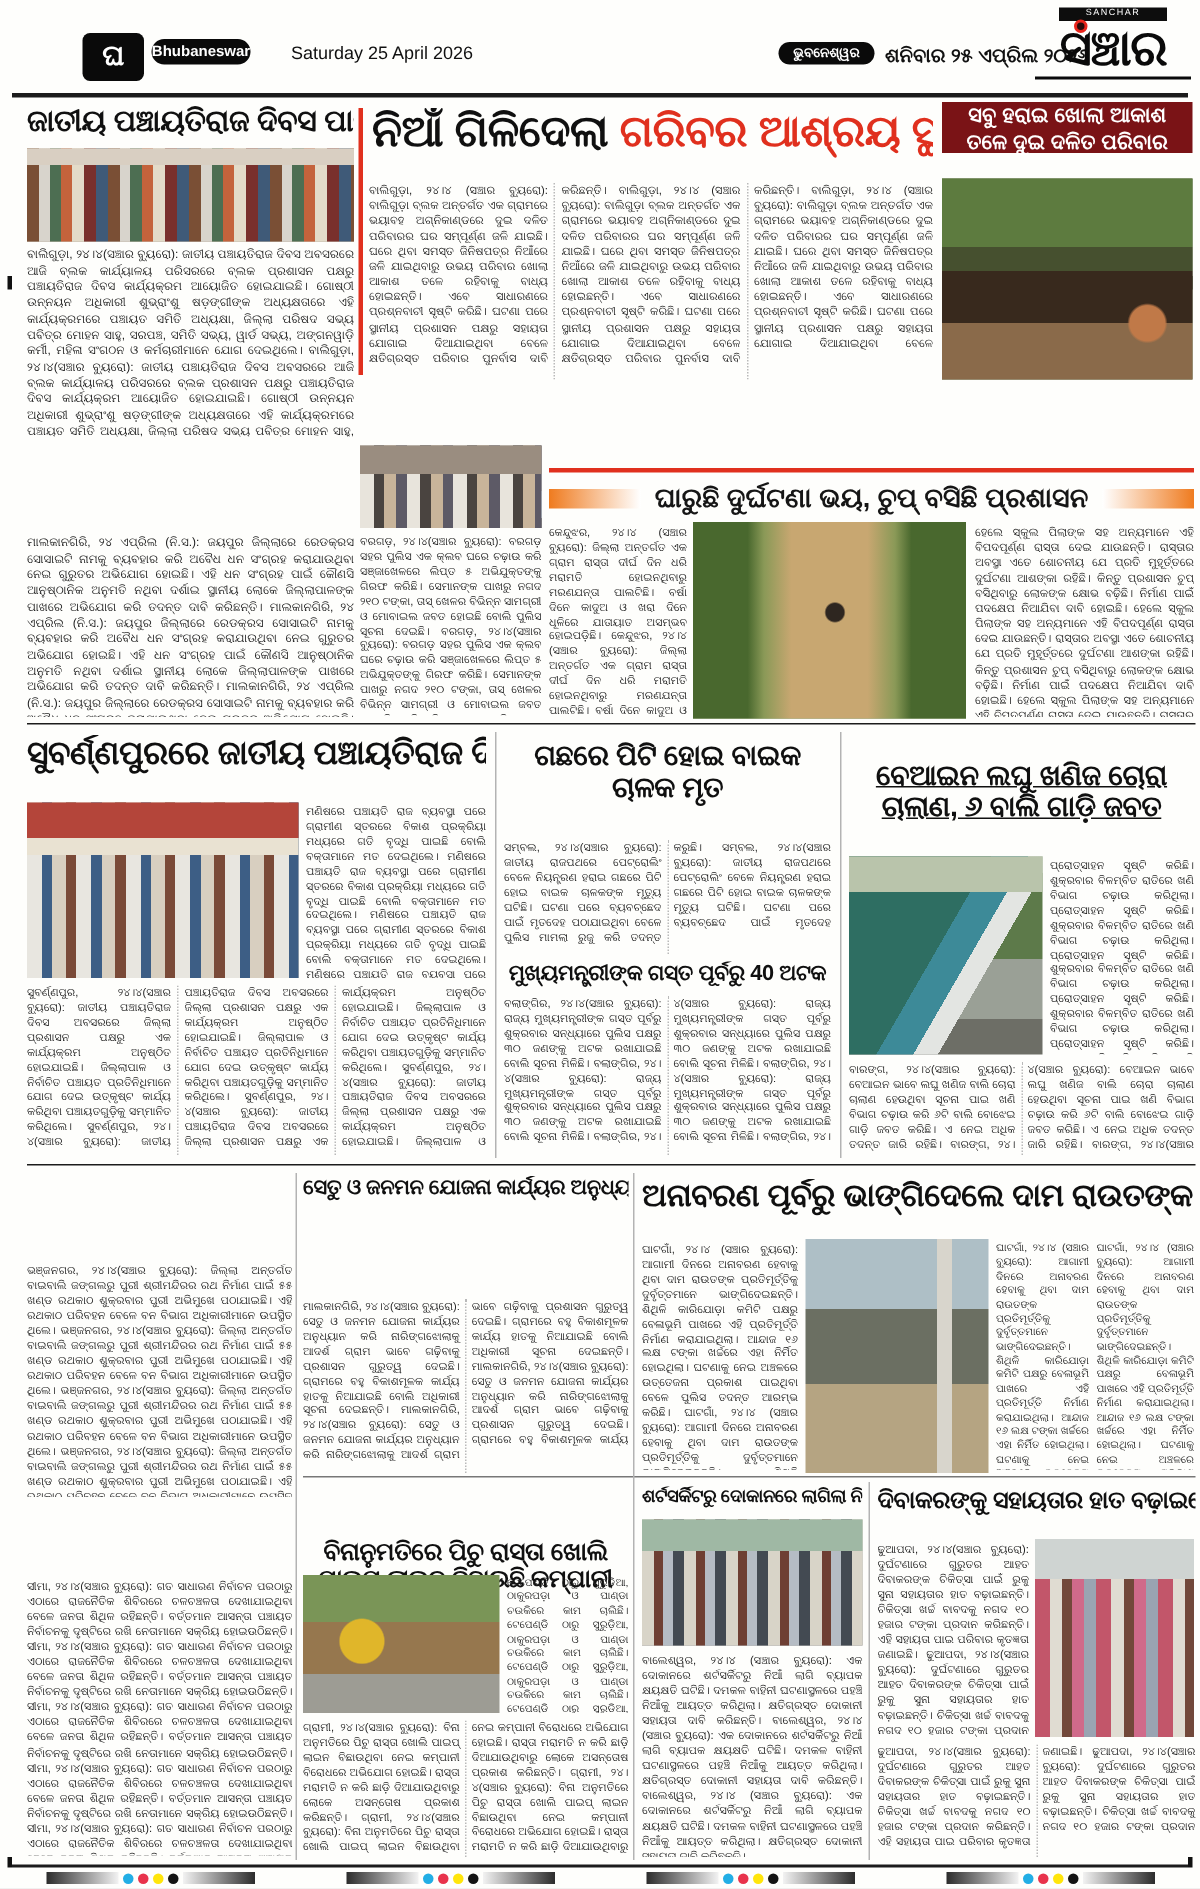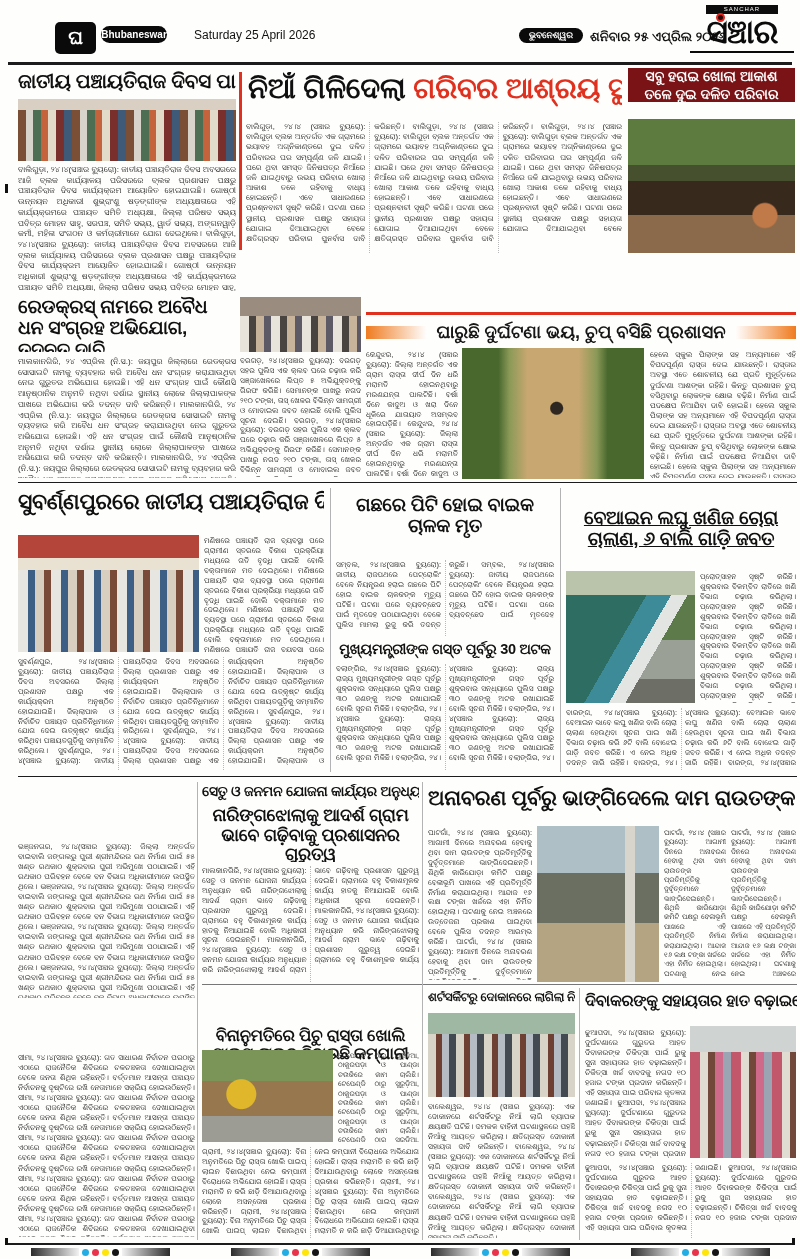--- a/index.html
+++ b/index.html
@@ -122,21 +122,20 @@
 
   <div class="abs tick" style="left:5px; top:184px; width:3px; height:9px;"></div>
   <div class="abs tick" style="left:792px; top:184px; width:3px; height:9px;"></div>
   <div class="abs tick" style="left:5px; top:1238px; width:3px; height:7px;"></div>
   <div class="abs tick" style="left:792px; top:1238px; width:3px; height:7px;"></div>
 
   <div class="abs hl nowrap" style="left:18px; top:70px; width:218px; height:28px; font-size:20px;">ଜାତୀୟ ପଞ୍ଚାୟତିରାଜ ଦିବସ ପାଳନ</div>
   <div class="abs photo ph-crowd" style="left:18px; top:99px; width:218px; height:62px;"></div>
   <div class="abs body-txt" style="left:18px; top:165px; width:218px; height:126px;">ବାଲିଗୁଡ଼ା, ୨୪।୪(ସଞ୍ଚାର ବ୍ୟୁରୋ): ଜାତୀୟ ପଞ୍ଚାୟତିରାଜ ଦିବସ ଅବସରରେ ଆଜି ବ୍ଲକ କାର୍ଯ୍ୟାଳୟ ପରିସରରେ ବ୍ଲକ ପ୍ରଶାସନ ପକ୍ଷରୁ ପଞ୍ଚାୟତିରାଜ ଦିବସ କାର୍ଯ୍ୟକ୍ରମ ଆୟୋଜିତ ହୋଇଯାଇଛି। ଗୋଷ୍ଠୀ ଉନ୍ନୟନ ଅଧିକାରୀ ଶୁଭ୍ରାଂଶୁ ଷଡ଼ଙ୍ଗୀଙ୍କ ଅଧ୍ୟକ୍ଷତାରେ ଏହି କାର୍ଯ୍ୟକ୍ରମରେ ପଞ୍ଚାୟତ ସମିତି ଅଧ୍ୟକ୍ଷା, ଜିଲ୍ଲା ପରିଷଦ ସଭ୍ୟ ପବିତ୍ର ମୋହନ ସାହୁ, ସରପଞ୍ଚ, ସମିତି ସଭ୍ୟ, ୱାର୍ଡ ସଭ୍ୟ, ଅଙ୍ଗନୱାଡ଼ି କର୍ମୀ, ମହିଳା ସଂଗଠନ ଓ କର୍ମଚାରୀମାନେ ଯୋଗ ଦେଇଥିଲେ। ବାଲିଗୁଡ଼ା, ୨୪।୪(ସଞ୍ଚାର ବ୍ୟୁରୋ): ଜାତୀୟ ପଞ୍ଚାୟତିରାଜ ଦିବସ ଅବସରରେ ଆଜି ବ୍ଲକ କାର୍ଯ୍ୟାଳୟ ପରିସରରେ ବ୍ଲକ ପ୍ରଶାସନ ପକ୍ଷରୁ ପଞ୍ଚାୟତିରାଜ ଦିବସ କାର୍ଯ୍ୟକ୍ରମ ଆୟୋଜିତ ହୋଇଯାଇଛି। ଗୋଷ୍ଠୀ ଉନ୍ନୟନ ଅଧିକାରୀ ଶୁଭ୍ରାଂଶୁ ଷଡ଼ଙ୍ଗୀଙ୍କ ଅଧ୍ୟକ୍ଷତାରେ ଏହି କାର୍ଯ୍ୟକ୍ରମରେ ପଞ୍ଚାୟତ ସମିତି ଅଧ୍ୟକ୍ଷା, ଜିଲ୍ଲା ପରିଷଦ ସଭ୍ୟ ପବିତ୍ର ମୋହନ ସାହୁ, ସରପଞ୍ଚ, ସମିତି ସଭ୍ୟ, ୱାର୍ଡ ସଭ୍ୟ, ଅଙ୍ଗନୱାଡ଼ି କର୍ମୀ, ମହିଳା ସଂଗଠନ ଓ କର୍ମଚାରୀମାନେ ଯୋଗ ଦେଇଥିଲେ।</div>
 
-  <div class="abs hl" style="left:18px; top:296px; width:218px; height:56px; font-size:19px;">ରେଡକ୍ରସ୍ ନାମରେ ଅବୈଧ ଧନ ସଂଗ୍ରହ ଅଭିଯୋଗ, ତଦନ୍ତ ଦାବି</div>
   <div class="abs body-txt" style="left:18px; top:357px; width:218px; height:121px;">ମାଲକାନଗିରି, ୨୪ ଏପ୍ରିଲ (ନି.ସ.): ଜୟପୁର ଜିଲ୍ଲାରେ ରେଡକ୍ରସ ସୋସାଇଟି ନାମକୁ ବ୍ୟବହାର କରି ଅବୈଧ ଧନ ସଂଗ୍ରହ କରାଯାଉଥିବା ନେଇ ଗୁରୁତର ଅଭିଯୋଗ ହୋଇଛି। ଏହି ଧନ ସଂଗ୍ରହ ପାଇଁ କୌଣସି ଆନୁଷ୍ଠାନିକ ଅନୁମତି ନଥିବା ଦର୍ଶାଇ ସ୍ଥାନୀୟ ଲୋକେ ଜିଲ୍ଲାପାଳଙ୍କ ପାଖରେ ଅଭିଯୋଗ କରି ତଦନ୍ତ ଦାବି କରିଛନ୍ତି। ମାଲକାନଗିରି, ୨୪ ଏପ୍ରିଲ (ନି.ସ.): ଜୟପୁର ଜିଲ୍ଲାରେ ରେଡକ୍ରସ ସୋସାଇଟି ନାମକୁ ବ୍ୟବହାର କରି ଅବୈଧ ଧନ ସଂଗ୍ରହ କରାଯାଉଥିବା ନେଇ ଗୁରୁତର ଅଭିଯୋଗ ହୋଇଛି। ଏହି ଧନ ସଂଗ୍ରହ ପାଇଁ କୌଣସି ଆନୁଷ୍ଠାନିକ ଅନୁମତି ନଥିବା ଦର୍ଶାଇ ସ୍ଥାନୀୟ ଲୋକେ ଜିଲ୍ଲାପାଳଙ୍କ ପାଖରେ ଅଭିଯୋଗ କରି ତଦନ୍ତ ଦାବି କରିଛନ୍ତି। ମାଲକାନଗିରି, ୨୪ ଏପ୍ରିଲ (ନି.ସ.): ଜୟପୁର ଜିଲ୍ଲାରେ ରେଡକ୍ରସ ସୋସାଇଟି ନାମକୁ ବ୍ୟବହାର କରି ଅବୈଧ ଧନ ସଂଗ୍ରହ କରାଯାଉଥିବା ନେଇ ଗୁରୁତର ଅଭିଯୋଗ ହୋଇଛି। ଏହି ଧନ ସଂଗ୍ରହ ପାଇଁ କୌଣସି ଆନୁଷ୍ଠାନିକ ଅନୁମତି ନଥିବା ଦର୍ଶାଇ ସ୍ଥାନୀୟ ଲୋକେ ଜିଲ୍ଲାପାଳଙ୍କ ପାଖରେ ଅଭିଯୋଗ କରି ତଦନ୍ତ ଦାବି କରିଛନ୍ତି।</div>
 
   <div class="abs vline-red" style="left:239px; top:72px; height:178px;"></div>
   <div class="abs hl nowrap" style="left:248px; top:72px; width:374px; height:44px; font-size:29px;">
     <span>ନିଆଁ ଗିଳିଦେଲା</span><span style="color:#e0301e;"> ଗରିବର ଆଶ୍ରୟ ସ୍ଥଳ</span>
   </div>
   <div class="abs body-txt cols3" style="left:246px; top:122px; width:376px; height:131px; font-size:7.6px;">ବାଲିଗୁଡ଼ା, ୨୪।୪ (ସଞ୍ଚାର ବ୍ୟୁରୋ): ବାଲିଗୁଡ଼ା ବ୍ଲକ ଅନ୍ତର୍ଗତ ଏକ ଗ୍ରାମରେ ଭୟାବହ ଅଗ୍ନିକାଣ୍ଡରେ ଦୁଇ ଦଳିତ ପରିବାରର ଘର ସମ୍ପୂର୍ଣ୍ଣ ଜଳି ଯାଇଛି। ଘରେ ଥିବା ସମସ୍ତ ଜିନିଷପତ୍ର ନିଆଁରେ ଜଳି ଯାଇଥିବାରୁ ଉଭୟ ପରିବାର ଖୋଲା ଆକାଶ ତଳେ ରହିବାକୁ ବାଧ୍ୟ ହୋଇଛନ୍ତି। ଏବେ ସାଧାରଣରେ ପ୍ରଶ୍ନବାଚୀ ସୃଷ୍ଟି କରିଛି। ଘଟଣା ପରେ ସ୍ଥାନୀୟ ପ୍ରଶାସନ ପକ୍ଷରୁ ସହାୟତା ଯୋଗାଇ ଦିଆଯାଇଥିବା ବେଳେ କ୍ଷତିଗ୍ରସ୍ତ ପରିବାର ପୁନର୍ବାସ ଦାବି କରିଛନ୍ତି। ବାଲିଗୁଡ଼ା, ୨୪।୪ (ସଞ୍ଚାର ବ୍ୟୁରୋ): ବାଲିଗୁଡ଼ା ବ୍ଲକ ଅନ୍ତର୍ଗତ ଏକ ଗ୍ରାମରେ ଭୟାବହ ଅଗ୍ନିକାଣ୍ଡରେ ଦୁଇ ଦଳିତ ପରିବାରର ଘର ସମ୍ପୂର୍ଣ୍ଣ ଜଳି ଯାଇଛି। ଘରେ ଥିବା ସମସ୍ତ ଜିନିଷପତ୍ର ନିଆଁରେ ଜଳି ଯାଇଥିବାରୁ ଉଭୟ ପରିବାର ଖୋଲା ଆକାଶ ତଳେ ରହିବାକୁ ବାଧ୍ୟ ହୋଇଛନ୍ତି। ଏବେ ସାଧାରଣରେ ପ୍ରଶ୍ନବାଚୀ ସୃଷ୍ଟି କରିଛି। ଘଟଣା ପରେ ସ୍ଥାନୀୟ ପ୍ରଶାସନ ପକ୍ଷରୁ ସହାୟତା ଯୋଗାଇ ଦିଆଯାଇଥିବା ବେଳେ କ୍ଷତିଗ୍ରସ୍ତ ପରିବାର ପୁନର୍ବାସ ଦାବି କରିଛନ୍ତି। ବାଲିଗୁଡ଼ା, ୨୪।୪ (ସଞ୍ଚାର ବ୍ୟୁରୋ): ବାଲିଗୁଡ଼ା ବ୍ଲକ ଅନ୍ତର୍ଗତ ଏକ ଗ୍ରାମରେ ଭୟାବହ ଅଗ୍ନିକାଣ୍ଡରେ ଦୁଇ ଦଳିତ ପରିବାରର ଘର ସମ୍ପୂର୍ଣ୍ଣ ଜଳି ଯାଇଛି। ଘରେ ଥିବା ସମସ୍ତ ଜିନିଷପତ୍ର ନିଆଁରେ ଜଳି ଯାଇଥିବାରୁ ଉଭୟ ପରିବାର ଖୋଲା ଆକାଶ ତଳେ ରହିବାକୁ ବାଧ୍ୟ ହୋଇଛନ୍ତି। ଏବେ ସାଧାରଣରେ ପ୍ରଶ୍ନବାଚୀ ସୃଷ୍ଟି କରିଛି। ଘଟଣା ପରେ ସ୍ଥାନୀୟ ପ୍ରଶାସନ ପକ୍ଷରୁ ସହାୟତା ଯୋଗାଇ ଦିଆଯାଇଥିବା ବେଳେ କ୍ଷତିଗ୍ରସ୍ତ ପରିବାର ପୁନର୍ବାସ ଦାବି କରିଛନ୍ତି।</div>
   <div class="abs sidebox" style="left:628px; top:68px; width:167px; height:34px;">ସବୁ ହରାଇ ଖୋଲା ଆକାଶ ତଳେ ଦୁଇ ଦଳିତ ପରିବାର</div>
   <div class="abs photo ph-fire" style="left:628px; top:119px; width:167px; height:134px;"></div>
 
@@ -157,39 +156,38 @@
 
   <div class="abs hl nowrap" style="left:18px; top:490px; width:306px; height:36px; font-size:22px;">ସୁବର୍ଣ୍ଣପୁରରେ ଜାତୀୟ ପଞ୍ଚାୟତିରାଜ ଦିବସ ପାଳିତ</div>
   <div class="abs photo ph-stage" style="left:18px; top:535px; width:181px; height:117px;"></div>
   <div class="abs body-txt" style="left:204px; top:536px; width:120px; height:116px; font-size:7.4px;">ମଣିଷରେ ପଞ୍ଚାୟତି ରାଜ ବ୍ୟବସ୍ଥା ପରେ ଗ୍ରାମୀଣ ସ୍ତରରେ ବିକାଶ ପ୍ରକ୍ରିୟା ମଧ୍ୟରେ ଗତି ବୃଦ୍ଧି ପାଇଛି ବୋଲି ବକ୍ତାମାନେ ମତ ଦେଇଥିଲେ। ମଣିଷରେ ପଞ୍ଚାୟତି ରାଜ ବ୍ୟବସ୍ଥା ପରେ ଗ୍ରାମୀଣ ସ୍ତରରେ ବିକାଶ ପ୍ରକ୍ରିୟା ମଧ୍ୟରେ ଗତି ବୃଦ୍ଧି ପାଇଛି ବୋଲି ବକ୍ତାମାନେ ମତ ଦେଇଥିଲେ। ମଣିଷରେ ପଞ୍ଚାୟତି ରାଜ ବ୍ୟବସ୍ଥା ପରେ ଗ୍ରାମୀଣ ସ୍ତରରେ ବିକାଶ ପ୍ରକ୍ରିୟା ମଧ୍ୟରେ ଗତି ବୃଦ୍ଧି ପାଇଛି ବୋଲି ବକ୍ତାମାନେ ମତ ଦେଇଥିଲେ। ମଣିଷରେ ପଞ୍ଚାୟତି ରାଜ ବ୍ୟବସ୍ଥା ପରେ ଗ୍ରାମୀଣ ସ୍ତରରେ ବିକାଶ ପ୍ରକ୍ରିୟା ମଧ୍ୟରେ ଗତି ବୃଦ୍ଧି ପାଇଛି ବୋଲି ବକ୍ତାମାନେ ମତ ଦେଇଥିଲେ।</div>
   <div class="abs body-txt cols3" style="left:18px; top:657px; width:306px; height:113px; font-size:7.4px;">ସୁବର୍ଣ୍ଣପୁର, ୨୪।୪(ସଞ୍ଚାର ବ୍ୟୁରୋ): ଜାତୀୟ ପଞ୍ଚାୟତିରାଜ ଦିବସ ଅବସରରେ ଜିଲ୍ଲା ପ୍ରଶାସନ ପକ୍ଷରୁ ଏକ କାର୍ଯ୍ୟକ୍ରମ ଅନୁଷ୍ଠିତ ହୋଇଯାଇଛି। ଜିଲ୍ଲାପାଳ ଓ ନିର୍ବାଚିତ ପଞ୍ଚାୟତ ପ୍ରତିନିଧିମାନେ ଯୋଗ ଦେଇ ଉତ୍କୃଷ୍ଟ କାର୍ଯ୍ୟ କରିଥିବା ପଞ୍ଚାୟତଗୁଡ଼ିକୁ ସମ୍ମାନିତ କରିଥିଲେ। ସୁବର୍ଣ୍ଣପୁର, ୨୪।୪(ସଞ୍ଚାର ବ୍ୟୁରୋ): ଜାତୀୟ ପଞ୍ଚାୟତିରାଜ ଦିବସ ଅବସରରେ ଜିଲ୍ଲା ପ୍ରଶାସନ ପକ୍ଷରୁ ଏକ କାର୍ଯ୍ୟକ୍ରମ ଅନୁଷ୍ଠିତ ହୋଇଯାଇଛି। ଜିଲ୍ଲାପାଳ ଓ ନିର୍ବାଚିତ ପଞ୍ଚାୟତ ପ୍ରତିନିଧିମାନେ ଯୋଗ ଦେଇ ଉତ୍କୃଷ୍ଟ କାର୍ଯ୍ୟ କରିଥିବା ପଞ୍ଚାୟତଗୁଡ଼ିକୁ ସମ୍ମାନିତ କରିଥିଲେ। ସୁବର୍ଣ୍ଣପୁର, ୨୪।୪(ସଞ୍ଚାର ବ୍ୟୁରୋ): ଜାତୀୟ ପଞ୍ଚାୟତିରାଜ ଦିବସ ଅବସରରେ ଜିଲ୍ଲା ପ୍ରଶାସନ ପକ୍ଷରୁ ଏକ କାର୍ଯ୍ୟକ୍ରମ ଅନୁଷ୍ଠିତ ହୋଇଯାଇଛି। ଜିଲ୍ଲାପାଳ ଓ ନିର୍ବାଚିତ ପଞ୍ଚାୟତ ପ୍ରତିନିଧିମାନେ ଯୋଗ ଦେଇ ଉତ୍କୃଷ୍ଟ କାର୍ଯ୍ୟ କରିଥିବା ପଞ୍ଚାୟତଗୁଡ଼ିକୁ ସମ୍ମାନିତ କରିଥିଲେ। ସୁବର୍ଣ୍ଣପୁର, ୨୪।୪(ସଞ୍ଚାର ବ୍ୟୁରୋ): ଜାତୀୟ ପଞ୍ଚାୟତିରାଜ ଦିବସ ଅବସରରେ ଜିଲ୍ଲା ପ୍ରଶାସନ ପକ୍ଷରୁ ଏକ କାର୍ଯ୍ୟକ୍ରମ ଅନୁଷ୍ଠିତ ହୋଇଯାଇଛି। ଜିଲ୍ଲାପାଳ ଓ ନିର୍ବାଚିତ ପଞ୍ଚାୟତ ପ୍ରତିନିଧିମାନେ ଯୋଗ ଦେଇ ଉତ୍କୃଷ୍ଟ କାର୍ଯ୍ୟ କରିଥିବା ପଞ୍ଚାୟତଗୁଡ଼ିକୁ ସମ୍ମାନିତ କରିଥିଲେ।</div>
 
   <div class="abs vline" style="left:330px; top:488px; height:284px;"></div>
 
   <div class="abs hl center" style="left:336px; top:494px; width:218px; height:62px; font-size:19px;">ଗଛରେ ପିଟି ହୋଇ ବାଇକ ଚାଳକ ମୃତ</div>
   <div class="abs body-txt cols2" style="left:336px; top:560px; width:218px; height:76px; font-size:7.4px;">ସମ୍ବଲ, ୨୪।୪(ସଞ୍ଚାର ବ୍ୟୁରୋ): ଜାତୀୟ ରାଜପଥରେ ପେଟ୍ରୋଲିଂ ବେଳେ ନିୟନ୍ତ୍ରଣ ହରାଇ ଗଛରେ ପିଟି ହୋଇ ବାଇକ ଚାଳକଙ୍କ ମୃତ୍ୟୁ ଘଟିଛି। ଘଟଣା ପରେ ବ୍ୟବଚ୍ଛେଦ ପାଇଁ ମୃତଦେହ ପଠାଯାଇଥିବା ବେଳେ ପୁଲିସ ମାମଲା ରୁଜୁ କରି ତଦନ୍ତ କରୁଛି। ସମ୍ବଲ, ୨୪।୪(ସଞ୍ଚାର ବ୍ୟୁରୋ): ଜାତୀୟ ରାଜପଥରେ ପେଟ୍ରୋଲିଂ ବେଳେ ନିୟନ୍ତ୍ରଣ ହରାଇ ଗଛରେ ପିଟି ହୋଇ ବାଇକ ଚାଳକଙ୍କ ମୃତ୍ୟୁ ଘଟିଛି। ଘଟଣା ପରେ ବ୍ୟବଚ୍ଛେଦ ପାଇଁ ମୃତଦେହ ପଠାଯାଇଥିବା ବେଳେ ପୁଲିସ ମାମଲା ରୁଜୁ କରି ତଦନ୍ତ କରୁଛି।</div>
-  <div class="abs hl center nowrap" style="left:336px; top:641px; width:218px; height:20px; font-size:14.5px;">ମୁଖ୍ୟମନ୍ତ୍ରୀଙ୍କ ଗସ୍ତ ପୂର୍ବରୁ 30 ଅଟକ</div>
+  <div class="abs hl center nowrap" style="left:336px; top:641px; width:218px; height:20px; font-size:14.5px;">ମୁଖ୍ୟମନ୍ତ୍ରୀଙ୍କ ଗସ୍ତ ପୂର୍ବରୁ 40 ଅଟକ</div>
   <div class="abs body-txt cols2" style="left:336px; top:664px; width:218px; height:106px; font-size:7.4px;">ବଲାଙ୍ଗିର, ୨୪।୪(ସଞ୍ଚାର ବ୍ୟୁରୋ): ରାଜ୍ୟ ମୁଖ୍ୟମନ୍ତ୍ରୀଙ୍କ ଗସ୍ତ ପୂର୍ବରୁ ଶୁକ୍ରବାର ସନ୍ଧ୍ୟାରେ ପୁଲିସ ପକ୍ଷରୁ ୩୦ ଜଣଙ୍କୁ ଅଟକ ରଖାଯାଇଛି ବୋଲି ସୂଚନା ମିଳିଛି। ବଲାଙ୍ଗିର, ୨୪।୪(ସଞ୍ଚାର ବ୍ୟୁରୋ): ରାଜ୍ୟ ମୁଖ୍ୟମନ୍ତ୍ରୀଙ୍କ ଗସ୍ତ ପୂର୍ବରୁ ଶୁକ୍ରବାର ସନ୍ଧ୍ୟାରେ ପୁଲିସ ପକ୍ଷରୁ ୩୦ ଜଣଙ୍କୁ ଅଟକ ରଖାଯାଇଛି ବୋଲି ସୂଚନା ମିଳିଛି। ବଲାଙ୍ଗିର, ୨୪।୪(ସଞ୍ଚାର ବ୍ୟୁରୋ): ରାଜ୍ୟ ମୁଖ୍ୟମନ୍ତ୍ରୀଙ୍କ ଗସ୍ତ ପୂର୍ବରୁ ଶୁକ୍ରବାର ସନ୍ଧ୍ୟାରେ ପୁଲିସ ପକ୍ଷରୁ ୩୦ ଜଣଙ୍କୁ ଅଟକ ରଖାଯାଇଛି ବୋଲି ସୂଚନା ମିଳିଛି। ବଲାଙ୍ଗିର, ୨୪।୪(ସଞ୍ଚାର ବ୍ୟୁରୋ): ରାଜ୍ୟ ମୁଖ୍ୟମନ୍ତ୍ରୀଙ୍କ ଗସ୍ତ ପୂର୍ବରୁ ଶୁକ୍ରବାର ସନ୍ଧ୍ୟାରେ ପୁଲିସ ପକ୍ଷରୁ ୩୦ ଜଣଙ୍କୁ ଅଟକ ରଖାଯାଇଛି ବୋଲି ସୂଚନା ମିଳିଛି। ବଲାଙ୍ଗିର, ୨୪।୪(ସଞ୍ଚାର ବ୍ୟୁରୋ): ରାଜ୍ୟ ମୁଖ୍ୟମନ୍ତ୍ରୀଙ୍କ ଗସ୍ତ ପୂର୍ବରୁ ଶୁକ୍ରବାର ସନ୍ଧ୍ୟାରେ ପୁଲିସ ପକ୍ଷରୁ ୩୦ ଜଣଙ୍କୁ ଅଟକ ରଖାଯାଇଛି ବୋଲି ସୂଚନା ମିଳିଛି।</div>
 
   <div class="abs vline" style="left:560px; top:488px; height:284px;"></div>
 
   <div class="abs hl center" style="left:566px; top:507px; width:230px; height:70px; font-size:19px;text-decoration:underline;">ବେଆଇନ ଲଘୁ ଖଣିଜ ଚୋରା ଚାଲାଣ, ୬ ବାଲି ଗାଡ଼ି ଜବତ</div>
   <div class="abs photo ph-trucks" style="left:566px; top:571px; width:129px; height:132px;"></div>
   <div class="abs body-txt" style="left:700px; top:572px; width:96px; height:131px; font-size:7.4px;">ପ୍ରୋତ୍ସାହନ ସୃଷ୍ଟି କରିଛି। ଶୁକ୍ରବାର ବିଳମ୍ବିତ ରାତିରେ ଖଣି ବିଭାଗ ଚଢ଼ାଉ କରିଥିଲା। ପ୍ରୋତ୍ସାହନ ସୃଷ୍ଟି କରିଛି। ଶୁକ୍ରବାର ବିଳମ୍ବିତ ରାତିରେ ଖଣି ବିଭାଗ ଚଢ଼ାଉ କରିଥିଲା। ପ୍ରୋତ୍ସାହନ ସୃଷ୍ଟି କରିଛି। ଶୁକ୍ରବାର ବିଳମ୍ବିତ ରାତିରେ ଖଣି ବିଭାଗ ଚଢ଼ାଉ କରିଥିଲା। ପ୍ରୋତ୍ସାହନ ସୃଷ୍ଟି କରିଛି। ଶୁକ୍ରବାର ବିଳମ୍ବିତ ରାତିରେ ଖଣି ବିଭାଗ ଚଢ଼ାଉ କରିଥିଲା। ପ୍ରୋତ୍ସାହନ ସୃଷ୍ଟି କରିଛି। ଶୁକ୍ରବାର ବିଳମ୍ବିତ ରାତିରେ ଖଣି ବିଭାଗ ଚଢ଼ାଉ କରିଥିଲା।</div>
   <div class="abs body-txt cols2" style="left:566px; top:708px; width:230px; height:62px; font-size:7.4px;">ବାରଙ୍ଗ, ୨୪।୪(ସଞ୍ଚାର ବ୍ୟୁରୋ): ବେଆଇନ ଭାବେ ଲଘୁ ଖଣିଜ ବାଲି ଚୋରା ଚାଲାଣ ହେଉଥିବା ସୂଚନା ପାଇ ଖଣି ବିଭାଗ ଚଢ଼ାଉ କରି ୬ଟି ବାଲି ବୋଝେଇ ଗାଡ଼ି ଜବତ କରିଛି। ଏ ନେଇ ଅଧିକ ତଦନ୍ତ ଜାରି ରହିଛି। ବାରଙ୍ଗ, ୨୪।୪(ସଞ୍ଚାର ବ୍ୟୁରୋ): ବେଆଇନ ଭାବେ ଲଘୁ ଖଣିଜ ବାଲି ଚୋରା ଚାଲାଣ ହେଉଥିବା ସୂଚନା ପାଇ ଖଣି ବିଭାଗ ଚଢ଼ାଉ କରି ୬ଟି ବାଲି ବୋଝେଇ ଗାଡ଼ି ଜବତ କରିଛି। ଏ ନେଇ ଅଧିକ ତଦନ୍ତ ଜାରି ରହିଛି। ବାରଙ୍ଗ, ୨୪।୪(ସଞ୍ଚାର ବ୍ୟୁରୋ): ବେଆଇନ ଭାବେ ଲଘୁ ଖଣିଜ ବାଲି ଚୋରା ଚାଲାଣ ହେଉଥିବା ସୂଚନା ପାଇ ଖଣି ବିଭାଗ ଚଢ଼ାଉ କରି ୬ଟି ବାଲି ବୋଝେଇ ଗାଡ଼ି ଜବତ କରିଛି। ଏ ନେଇ ଅଧିକ ତଦନ୍ତ ଜାରି ରହିଛି।</div>
 
   <div class="abs hline" style="left:18px; top:776px; width:779px;"></div>
 
   <div class="abs body-txt" style="left:18px; top:842px; width:177px; height:156px; font-size:7.5px;">ଭଞ୍ଜନଗର, ୨୪।୪(ସଞ୍ଚାର ବ୍ୟୁରୋ): ଜିଲ୍ଲା ଅନ୍ତର୍ଗତ ବାଇବାଲି ଜଙ୍ଗଲରୁ ପୁରୀ ଶ୍ରୀମନ୍ଦିରର ରଥ ନିର୍ମାଣ ପାଇଁ ୫୫ ଖଣ୍ଡ ରଥକାଠ ଶୁକ୍ରବାର ପୁରୀ ଅଭିମୁଖେ ପଠାଯାଇଛି। ଏହି ରଥକାଠ ପରିବହନ ବେଳେ ବନ ବିଭାଗ ଅଧିକାରୀମାନେ ଉପସ୍ଥିତ ଥିଲେ। ଭଞ୍ଜନଗର, ୨୪।୪(ସଞ୍ଚାର ବ୍ୟୁରୋ): ଜିଲ୍ଲା ଅନ୍ତର୍ଗତ ବାଇବାଲି ଜଙ୍ଗଲରୁ ପୁରୀ ଶ୍ରୀମନ୍ଦିରର ରଥ ନିର୍ମାଣ ପାଇଁ ୫୫ ଖଣ୍ଡ ରଥକାଠ ଶୁକ୍ରବାର ପୁରୀ ଅଭିମୁଖେ ପଠାଯାଇଛି। ଏହି ରଥକାଠ ପରିବହନ ବେଳେ ବନ ବିଭାଗ ଅଧିକାରୀମାନେ ଉପସ୍ଥିତ ଥିଲେ। ଭଞ୍ଜନଗର, ୨୪।୪(ସଞ୍ଚାର ବ୍ୟୁରୋ): ଜିଲ୍ଲା ଅନ୍ତର୍ଗତ ବାଇବାଲି ଜଙ୍ଗଲରୁ ପୁରୀ ଶ୍ରୀମନ୍ଦିରର ରଥ ନିର୍ମାଣ ପାଇଁ ୫୫ ଖଣ୍ଡ ରଥକାଠ ଶୁକ୍ରବାର ପୁରୀ ଅଭିମୁଖେ ପଠାଯାଇଛି। ଏହି ରଥକାଠ ପରିବହନ ବେଳେ ବନ ବିଭାଗ ଅଧିକାରୀମାନେ ଉପସ୍ଥିତ ଥିଲେ। ଭଞ୍ଜନଗର, ୨୪।୪(ସଞ୍ଚାର ବ୍ୟୁରୋ): ଜିଲ୍ଲା ଅନ୍ତର୍ଗତ ବାଇବାଲି ଜଙ୍ଗଲରୁ ପୁରୀ ଶ୍ରୀମନ୍ଦିରର ରଥ ନିର୍ମାଣ ପାଇଁ ୫୫ ଖଣ୍ଡ ରଥକାଠ ଶୁକ୍ରବାର ପୁରୀ ଅଭିମୁଖେ ପଠାଯାଇଛି। ଏହି ରଥକାଠ ପରିବହନ ବେଳେ ବନ ବିଭାଗ ଅଧିକାରୀମାନେ ଉପସ୍ଥିତ ଥିଲେ।</div>
   <div class="abs body-txt" style="left:18px; top:1053px; width:177px; height:184px; font-size:7.5px;">ସୀମା, ୨୪।୪(ସଞ୍ଚାର ବ୍ୟୁରୋ): ଗତ ସାଧାରଣ ନିର୍ବାଚନ ପରଠାରୁ ଏଠାରେ ରାଜନୈତିକ ଶିବିରରେ ଚଳଚଞ୍ଚଳତା ଦେଖାଯାଇଥିବା ବେଳେ ଜନତା ଶିଥିଳ ରହିଛନ୍ତି। ବର୍ତ୍ତମାନ ଆସନ୍ତା ପଞ୍ଚାୟତ ନିର୍ବାଚନକୁ ଦୃଷ୍ଟିରେ ରଖି ନେତାମାନେ ସକ୍ରିୟ ହୋଇଉଠିଛନ୍ତି। ସୀମା, ୨୪।୪(ସଞ୍ଚାର ବ୍ୟୁରୋ): ଗତ ସାଧାରଣ ନିର୍ବାଚନ ପରଠାରୁ ଏଠାରେ ରାଜନୈତିକ ଶିବିରରେ ଚଳଚଞ୍ଚଳତା ଦେଖାଯାଇଥିବା ବେଳେ ଜନତା ଶିଥିଳ ରହିଛନ୍ତି। ବର୍ତ୍ତମାନ ଆସନ୍ତା ପଞ୍ଚାୟତ ନିର୍ବାଚନକୁ ଦୃଷ୍ଟିରେ ରଖି ନେତାମାନେ ସକ୍ରିୟ ହୋଇଉଠିଛନ୍ତି। ସୀମା, ୨୪।୪(ସଞ୍ଚାର ବ୍ୟୁରୋ): ଗତ ସାଧାରଣ ନିର୍ବାଚନ ପରଠାରୁ ଏଠାରେ ରାଜନୈତିକ ଶିବିରରେ ଚଳଚଞ୍ଚଳତା ଦେଖାଯାଇଥିବା ବେଳେ ଜନତା ଶିଥିଳ ରହିଛନ୍ତି। ବର୍ତ୍ତମାନ ଆସନ୍ତା ପଞ୍ଚାୟତ ନିର୍ବାଚନକୁ ଦୃଷ୍ଟିରେ ରଖି ନେତାମାନେ ସକ୍ରିୟ ହୋଇଉଠିଛନ୍ତି। ସୀମା, ୨୪।୪(ସଞ୍ଚାର ବ୍ୟୁରୋ): ଗତ ସାଧାରଣ ନିର୍ବାଚନ ପରଠାରୁ ଏଠାରେ ରାଜନୈତିକ ଶିବିରରେ ଚଳଚଞ୍ଚଳତା ଦେଖାଯାଇଥିବା ବେଳେ ଜନତା ଶିଥିଳ ରହିଛନ୍ତି। ବର୍ତ୍ତମାନ ଆସନ୍ତା ପଞ୍ଚାୟତ ନିର୍ବାଚନକୁ ଦୃଷ୍ଟିରେ ରଖି ନେତାମାନେ ସକ୍ରିୟ ହୋଇଉଠିଛନ୍ତି। ସୀମା, ୨୪।୪(ସଞ୍ଚାର ବ୍ୟୁରୋ): ଗତ ସାଧାରଣ ନିର୍ବାଚନ ପରଠାରୁ ଏଠାରେ ରାଜନୈତିକ ଶିବିରରେ ଚଳଚଞ୍ଚଳତା ଦେଖାଯାଇଥିବା ବେଳେ ଜନତା ଶିଥିଳ ରହିଛନ୍ତି। ବର୍ତ୍ତମାନ ଆସନ୍ତା ପଞ୍ଚାୟତ ନିର୍ବାଚନକୁ ଦୃଷ୍ଟିରେ ରଖି ନେତାମାନେ ସକ୍ରିୟ ହୋଇଉଠିଛନ୍ତି।</div>
 
   <div class="abs vline" style="left:197px; top:782px; height:458px;"></div>
 
   <div class="abs hl center nowrap" style="left:202px; top:784px; width:217px; height:20px; font-size:14px;">ସେତୁ ଓ ଜନମନ ଯୋଜନା କାର୍ଯ୍ୟର ଅନୁଧ୍ୟାନ</div>
-  <div class="abs hl center" style="left:202px; top:806px; width:217px; height:56px; font-size:17.5px;">ନାରିଙ୍ଗଝୋଲାକୁ ଆଦର୍ଶ ଗ୍ରାମ ଭାବେ ଗଢ଼ିବାକୁ ପ୍ରଶାସନର ଗୁରୁତ୍ୱ</div>
   <div class="abs body-txt cols2" style="left:202px; top:866px; width:217px; height:116px; font-size:7.4px;">ମାଲକାନଗିରି, ୨୪।୪(ସଞ୍ଚାର ବ୍ୟୁରୋ): ସେତୁ ଓ ଜନମନ ଯୋଜନା କାର୍ଯ୍ୟର ଅନୁଧ୍ୟାନ କରି ନାରିଙ୍ଗଝୋଲାକୁ ଆଦର୍ଶ ଗ୍ରାମ ଭାବେ ଗଢ଼ିବାକୁ ପ୍ରଶାସନ ଗୁରୁତ୍ୱ ଦେଇଛି। ଗ୍ରାମରେ ବହୁ ବିକାଶମୂଳକ କାର୍ଯ୍ୟ ହାତକୁ ନିଆଯାଇଛି ବୋଲି ଅଧିକାରୀ ସୂଚନା ଦେଇଛନ୍ତି। ମାଲକାନଗିରି, ୨୪।୪(ସଞ୍ଚାର ବ୍ୟୁରୋ): ସେତୁ ଓ ଜନମନ ଯୋଜନା କାର୍ଯ୍ୟର ଅନୁଧ୍ୟାନ କରି ନାରିଙ୍ଗଝୋଲାକୁ ଆଦର୍ଶ ଗ୍ରାମ ଭାବେ ଗଢ଼ିବାକୁ ପ୍ରଶାସନ ଗୁରୁତ୍ୱ ଦେଇଛି। ଗ୍ରାମରେ ବହୁ ବିକାଶମୂଳକ କାର୍ଯ୍ୟ ହାତକୁ ନିଆଯାଇଛି ବୋଲି ଅଧିକାରୀ ସୂଚନା ଦେଇଛନ୍ତି। ମାଲକାନଗିରି, ୨୪।୪(ସଞ୍ଚାର ବ୍ୟୁରୋ): ସେତୁ ଓ ଜନମନ ଯୋଜନା କାର୍ଯ୍ୟର ଅନୁଧ୍ୟାନ କରି ନାରିଙ୍ଗଝୋଲାକୁ ଆଦର୍ଶ ଗ୍ରାମ ଭାବେ ଗଢ଼ିବାକୁ ପ୍ରଶାସନ ଗୁରୁତ୍ୱ ଦେଇଛି। ଗ୍ରାମରେ ବହୁ ବିକାଶମୂଳକ କାର୍ଯ୍ୟ ହାତକୁ ନିଆଯାଇଛି ବୋଲି ଅଧିକାରୀ ସୂଚନା ଦେଇଛନ୍ତି।</div>
 
   <div class="abs hline" style="left:202px; top:984px; width:595px; background:#777;"></div>
 
   <div class="abs hl center" style="left:202px; top:990px; width:217px; height:54px; font-size:16.5px;margin-top:36px;">ବିନାନୁମତିରେ ପିଚୁ ରାସ୍ତା ଖୋଲି ପାଇପ୍ ଲାଇନ ବିଛାଉଛି କମ୍ପାନୀ</div>
   <div class="abs photo ph-digger" style="left:202px; top:1050px; width:131px; height:92px;"></div>
   <div class="abs body-txt" style="left:338px; top:1051px; width:81px; height:91px; font-size:7px;">ଟେପେଣ୍ଡି ଠାରୁ ସୁରୁଡ଼ିଆ, ଠାକୁରପଡ଼ା ଓ ପାଣ୍ଡା ଚଉକିରେ କାମ ଚାଲିଛି। ଟେପେଣ୍ଡି ଠାରୁ ସୁରୁଡ଼ିଆ, ଠାକୁରପଡ଼ା ଓ ପାଣ୍ଡା ଚଉକିରେ କାମ ଚାଲିଛି। ଟେପେଣ୍ଡି ଠାରୁ ସୁରୁଡ଼ିଆ, ଠାକୁରପଡ଼ା ଓ ପାଣ୍ଡା ଚଉକିରେ କାମ ଚାଲିଛି। ଟେପେଣ୍ଡି ଠାରୁ ସୁରୁଡ଼ିଆ, ଠାକୁରପଡ଼ା ଓ ପାଣ୍ଡା ଚଉକିରେ କାମ ଚାଲିଛି।</div>
   <div class="abs body-txt cols2" style="left:202px; top:1147px; width:217px; height:91px; font-size:7.4px;">ଗ୍ରାମୀ, ୨୪।୪(ସଞ୍ଚାର ବ୍ୟୁରୋ): ବିନା ଅନୁମତିରେ ପିଚୁ ରାସ୍ତା ଖୋଲି ପାଇପ୍ ଲାଇନ ବିଛାଉଥିବା ନେଇ କମ୍ପାନୀ ବିରୋଧରେ ଅଭିଯୋଗ ହୋଇଛି। ରାସ୍ତା ମରାମତି ନ କରି ଛାଡ଼ି ଦିଆଯାଉଥିବାରୁ ଲୋକେ ଅସନ୍ତୋଷ ପ୍ରକାଶ କରିଛନ୍ତି। ଗ୍ରାମୀ, ୨୪।୪(ସଞ୍ଚାର ବ୍ୟୁରୋ): ବିନା ଅନୁମତିରେ ପିଚୁ ରାସ୍ତା ଖୋଲି ପାଇପ୍ ଲାଇନ ବିଛାଉଥିବା ନେଇ କମ୍ପାନୀ ବିରୋଧରେ ଅଭିଯୋଗ ହୋଇଛି। ରାସ୍ତା ମରାମତି ନ କରି ଛାଡ଼ି ଦିଆଯାଉଥିବାରୁ ଲୋକେ ଅସନ୍ତୋଷ ପ୍ରକାଶ କରିଛନ୍ତି। ଗ୍ରାମୀ, ୨୪।୪(ସଞ୍ଚାର ବ୍ୟୁରୋ): ବିନା ଅନୁମତିରେ ପିଚୁ ରାସ୍ତା ଖୋଲି ପାଇପ୍ ଲାଇନ ବିଛାଉଥିବା ନେଇ କମ୍ପାନୀ ବିରୋଧରେ ଅଭିଯୋଗ ହୋଇଛି। ରାସ୍ତା ମରାମତି ନ କରି ଛାଡ଼ି ଦିଆଯାଉଥିବାରୁ ଲୋକେ ଅସନ୍ତୋଷ ପ୍ରକାଶ କରିଛନ୍ତି।</div>
 
   <div class="abs vline" style="left:422px; top:782px; height:458px;"></div>

